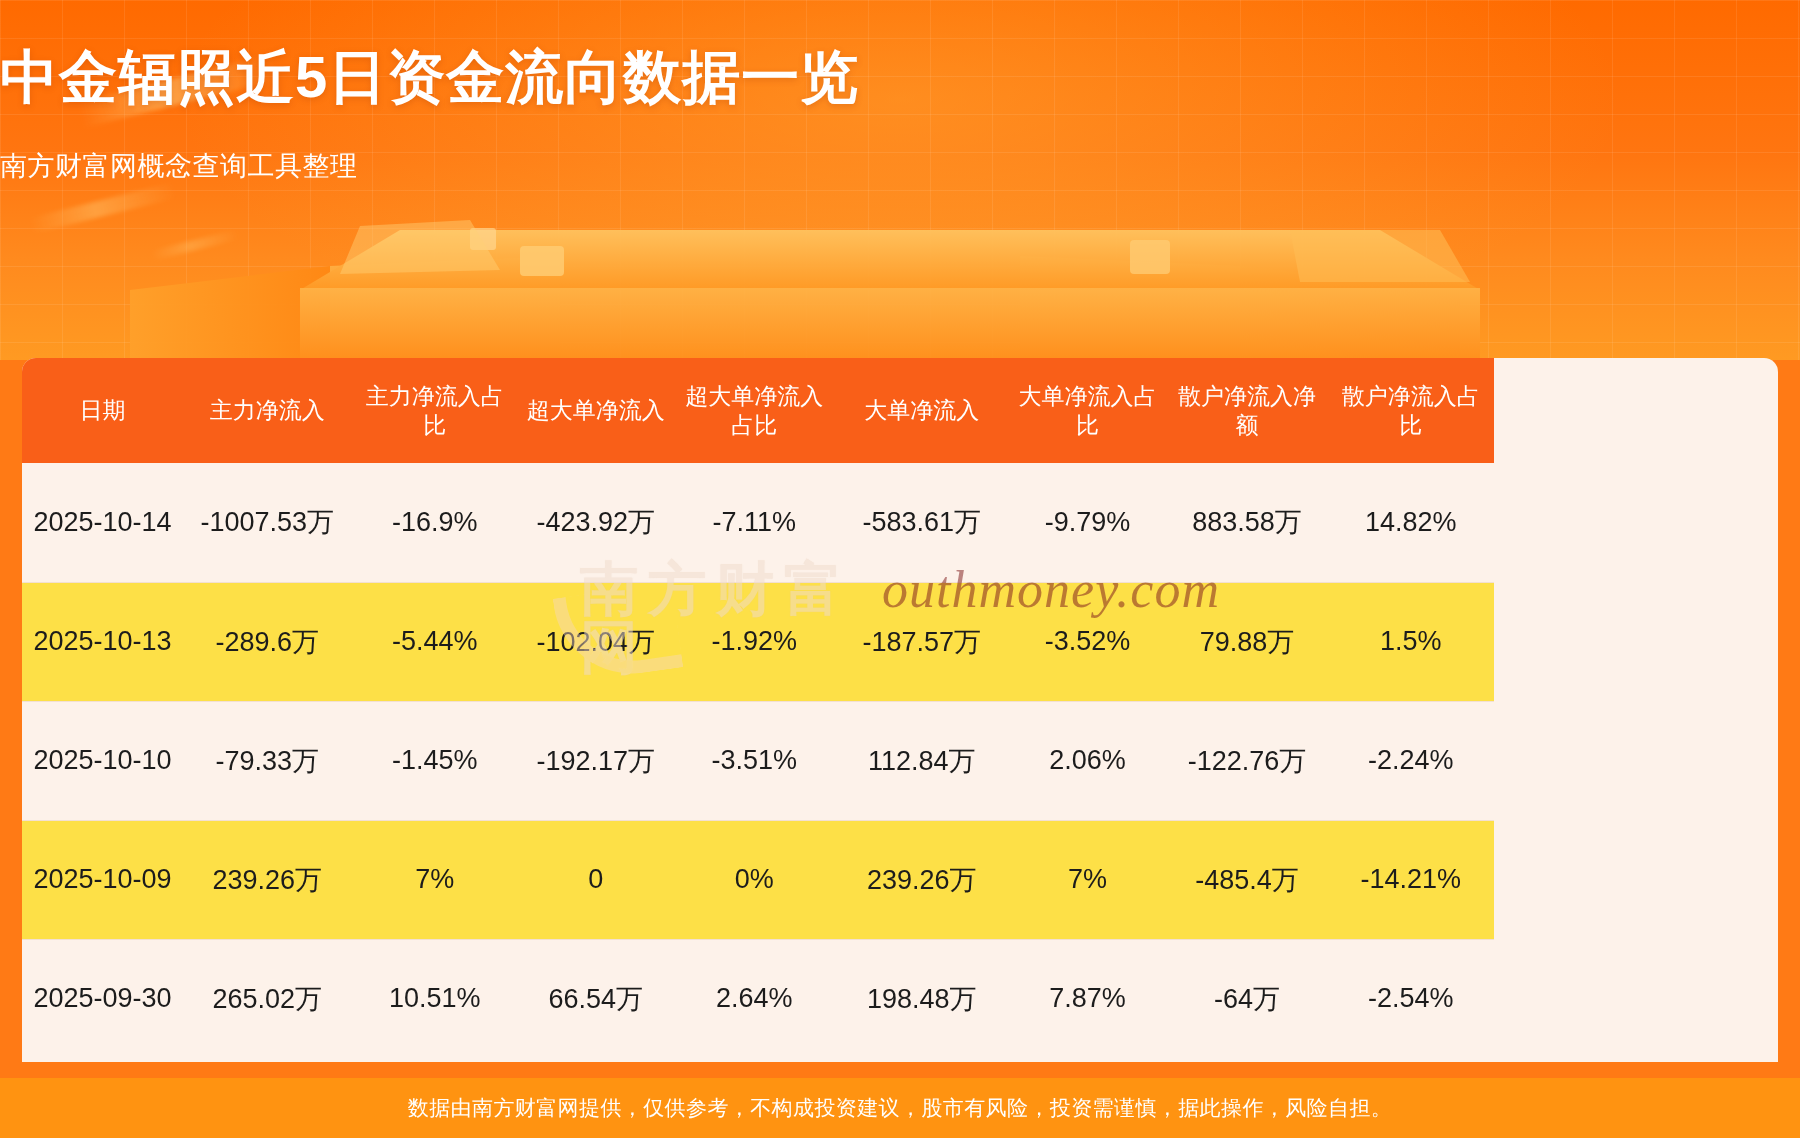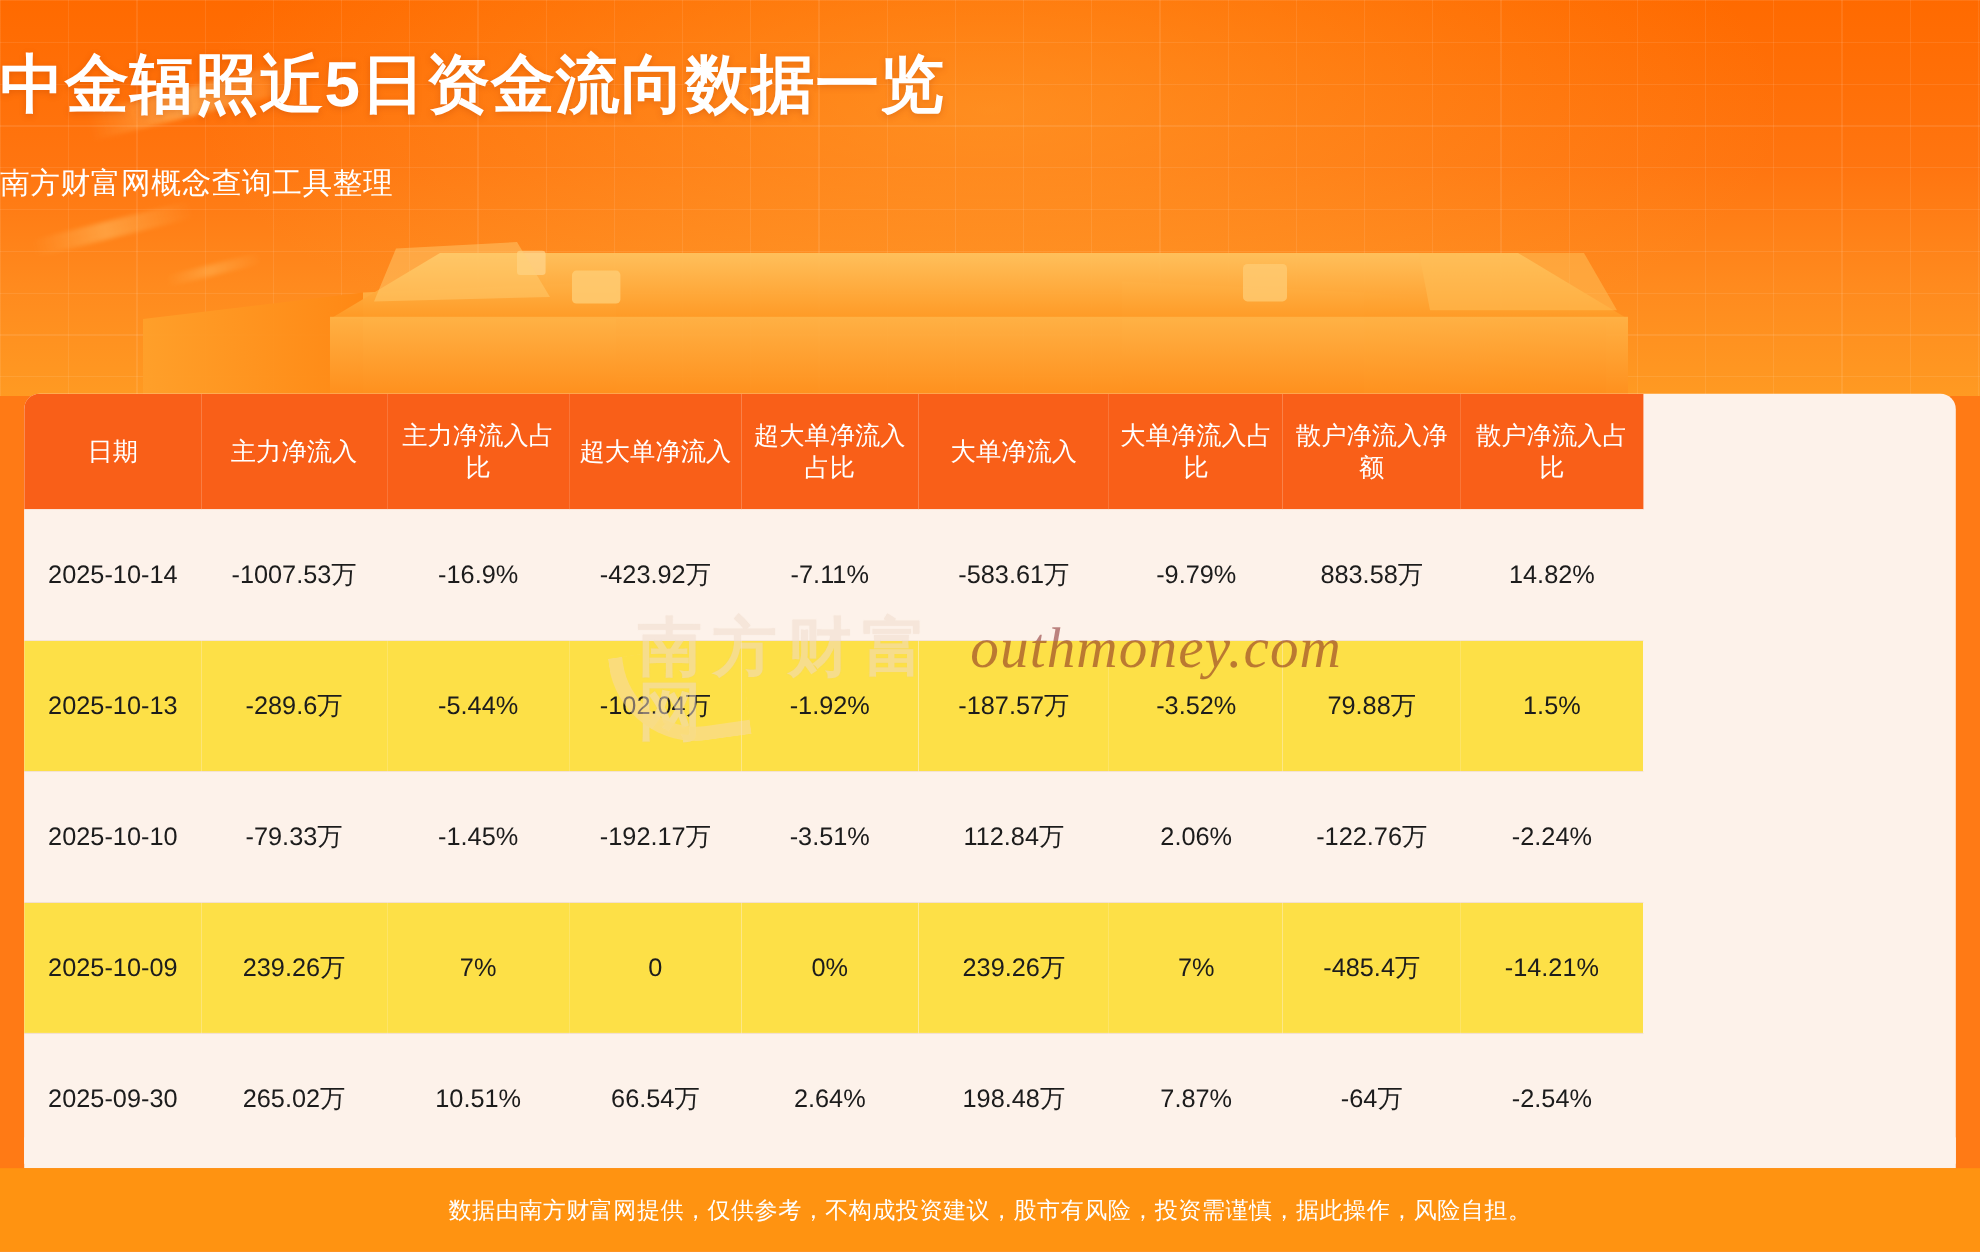--- a/index.html
+++ b/index.html
@@ -93,21 +93,21 @@
     color:#ffffff;
     font-size:23px;
     font-weight:normal;
     height:105px;
     padding:6px 8px;
     text-align:center;
     vertical-align:middle;
     line-height:1.26;
   }
   tbody td {
-    font-size:23px;
+    font-size:27px;
     color:#1c1c1c;
     height:119px;
     text-align:center;
     vertical-align:middle;
     padding:4px 6px;
     border-bottom:1px solid #f3e0d2;
     position:relative;
     z-index:2;
   }
   tbody tr:last-child td { border-bottom:none; }
@@ -163,21 +163,21 @@
     border-bottom:13px solid #f7d9bd;
     border-radius:0 0 0 80px;
     transform:rotate(-8deg);
     opacity:.85;
   }
 
   
   .footer {
     position:absolute;
     left:0; bottom:0;
-    width:1800px; height:76px;
+    width:1800px; height:60px;
     background:#ff9311;
     display:flex;
     align-items:center;
     justify-content:center;
     z-index:7;
   }
   .footer span {
     color:#ffffff;
     font-size:21px;
     letter-spacing:.4px;

